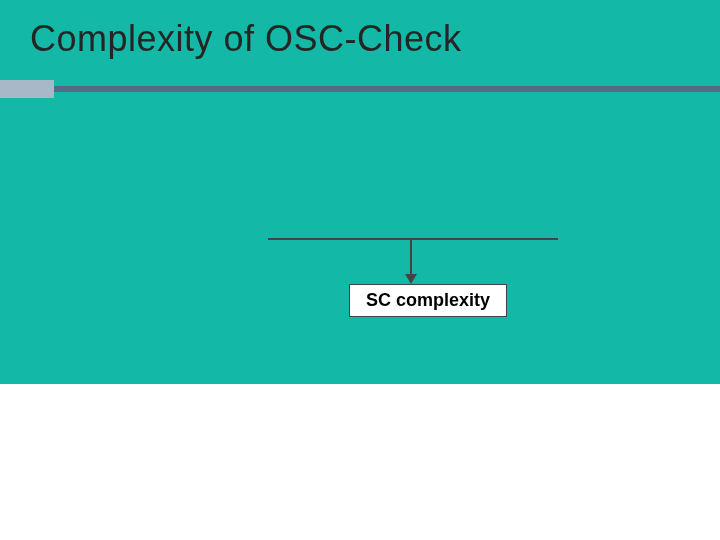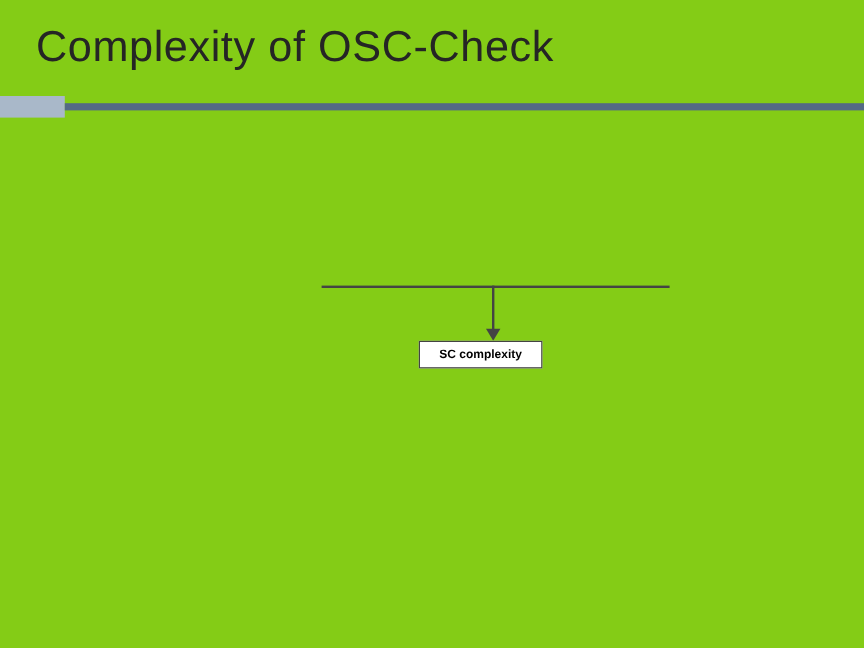--- a/index.html
+++ b/index.html
@@ -1,30 +1,30 @@
 <!DOCTYPE html>
 <html><head>
 <meta charset="utf-8">
 <style>
   * { margin: 0; padding: 0; box-sizing: border-box; }
   html, body { width: 720px; height: 540px; background: #ffffff; font-family: Arial, Helvetica, sans-serif; overflow: hidden; }
-  .slide { width: 720px; height: 540px; position: relative; background: #84cc16; }
+  .slide { width: 720px; height: 384px; position: relative; background: #14b8a6; }
   .title-area { padding: 18px 30px 6px 30px; }
   .title { font-size: 36px; color: #252525; letter-spacing: 0.5px; }
   .accent-row { display: flex; height: 18px; margin-top: 14px; }
   .accent-box { width: 54px; height: 18px; background: #a9b8c9; }
   .accent-line { flex: 1; height: 6px; background: #546a85; align-self: center; margin-left: 0; }
   .content { position: relative; width: 100%; height: 400px; }
   .formula { position: absolute; left: 64px; top: 102px; font-size: 26px; color: #1a1a1a; white-space: nowrap; }
   .sup { font-size: 15px; vertical-align: super; }
   
   .arrow-stem { position: absolute; left: 410px; top: 140px; width: 2px; height: 38px; background: #444; }
   .arrow-bar  { position: absolute; left: 268px; top: 140px; width: 290px; height: 2px; background: #444; }
   .arrow-head { position: absolute; left: 405px; top: 176px; width: 0; height: 0; border-left: 6px solid transparent; border-right: 6px solid transparent; border-top: 10px solid #444; }
-  .callout { position: absolute; left: 349px; top: 186px; border: 1px solid #444; padding: 5px 16px; font-size: 10px; font-weight: bold; background: #fff; }
+  .callout { position: absolute; left: 349px; top: 186px; border: 1px solid #444; padding: 5px 16px; font-size: 18px; font-weight: bold; background: #fff; }
 </style>
 </head>
 <body>
 
 <div class="slide">
   <div class="title-area">
     <div class="title">Complexity of OSC-Check</div>
   </div>
   <div class="accent-row">
     <div class="accent-box"></div>

